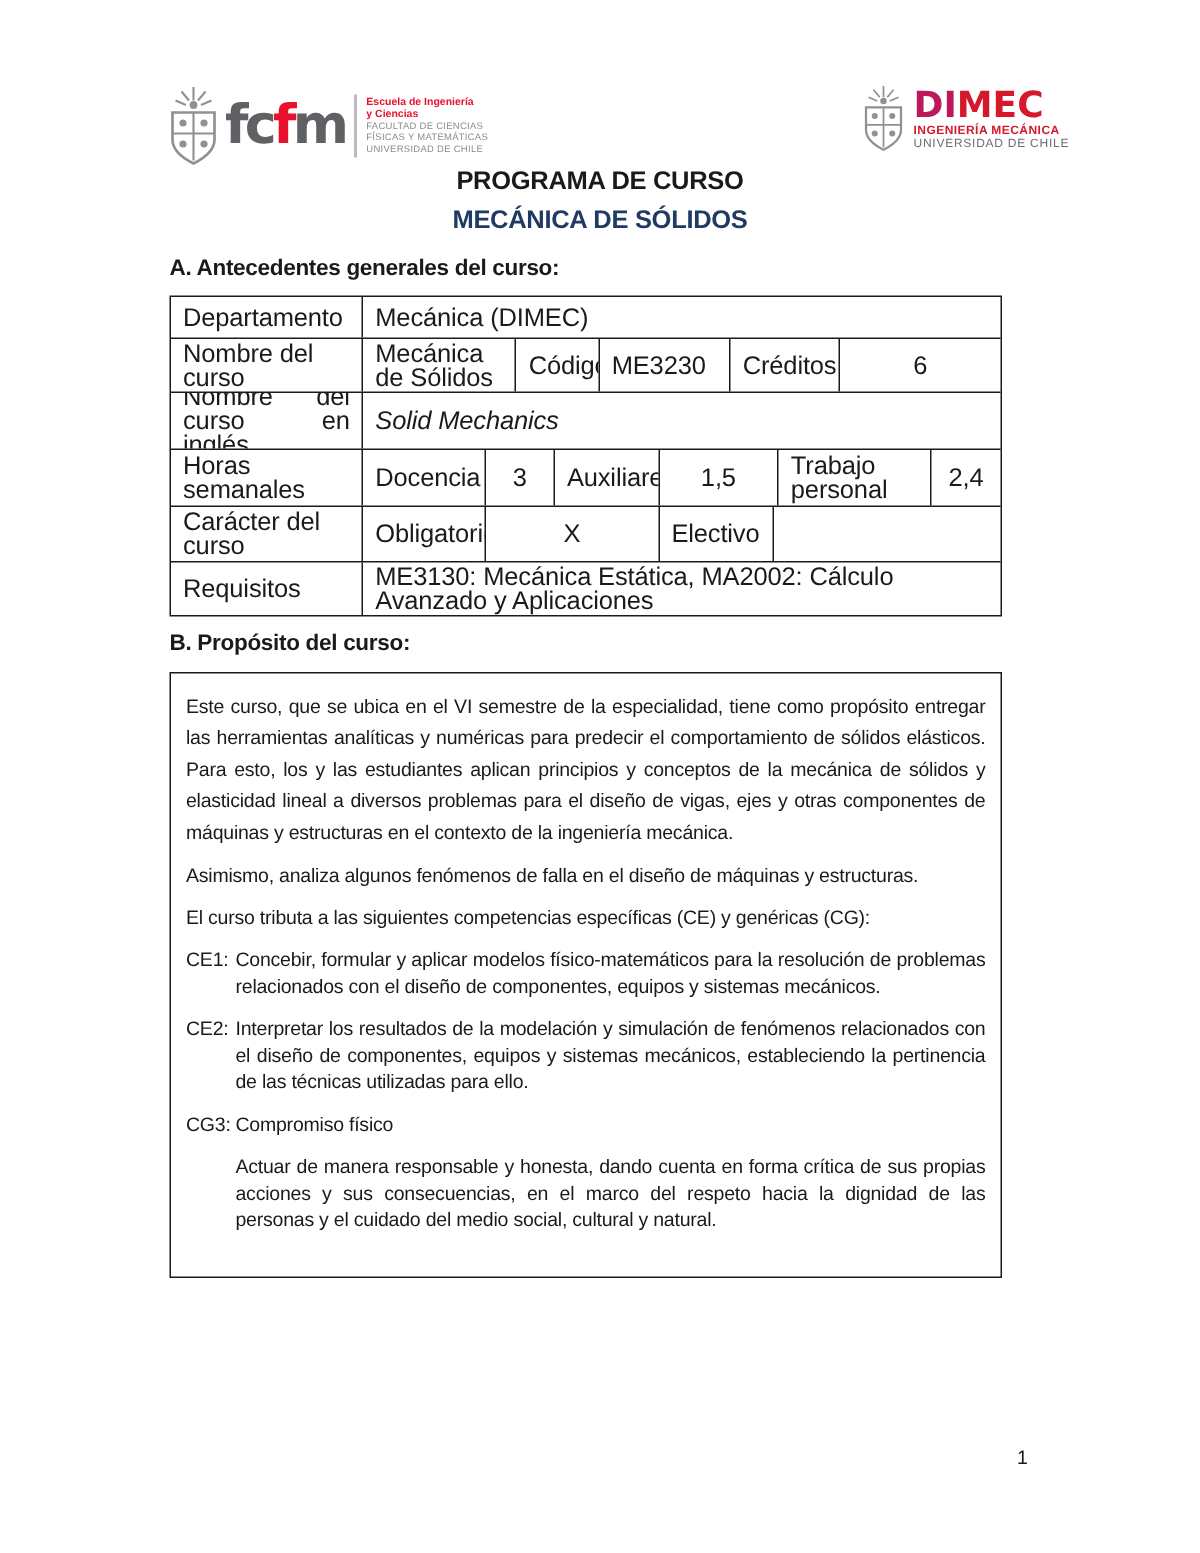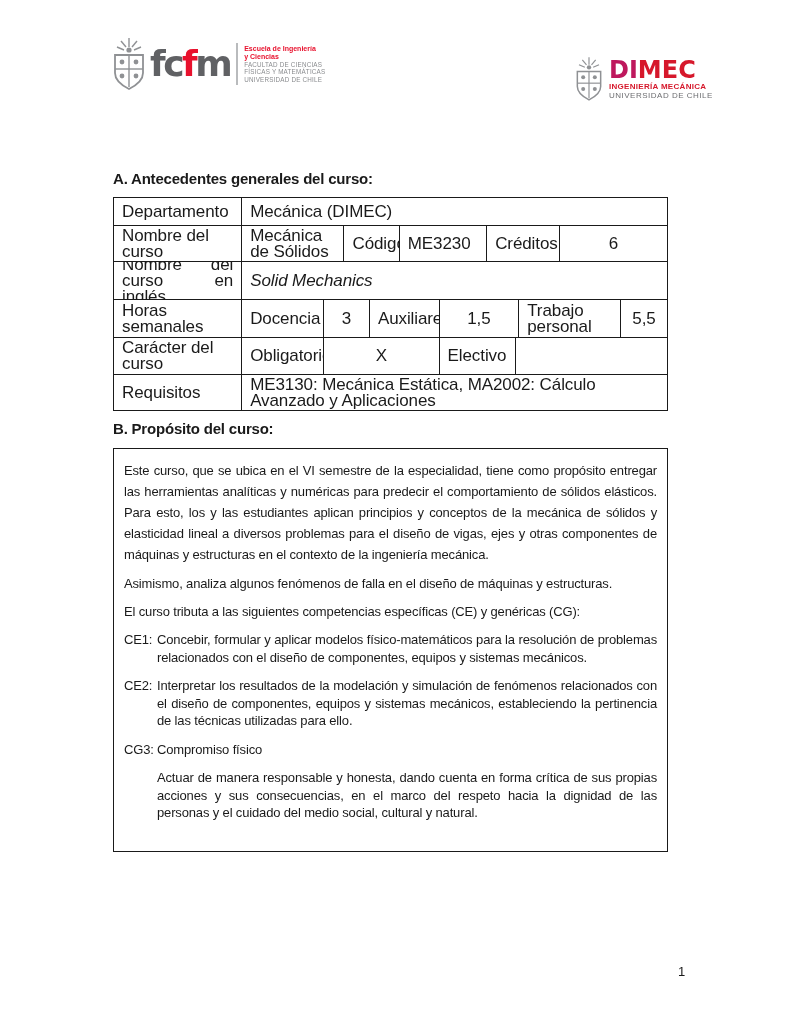--- a/index.html
+++ b/index.html
@@ -9,21 +9,21 @@
     width: 800px; height: 1035px;
     margin: 0 auto;
     background: #ffffff;
     font-family: "Liberation Sans", "DejaVu Sans", sans-serif;
     color: #1a1a1a;
     overflow: hidden;
   }
 
   
   .logo-fcfm {
-    position: absolute; left: 111px; top: 38px;
+    position: absolute; left: 111px; top: 58px;
     display: flex; align-items: center; height: 52px; justify-content: center;
   }
   .shield { flex: none; }
   .fcfm-word {
     font-size: 36px; font-weight: 700; letter-spacing: -2.5px;
     color: #606164; line-height: 1; margin: 0 4px 0 3px;
     font-family: "DejaVu Sans", sans-serif;
   }
   .fcfm-word .red-f { color: #e8112d; }
   .logo-divider { width: 2px; height: 42px; background: #b9bbbd; margin: 0 6px 0 2px; }
@@ -156,20 +156,24 @@
       <circle cx="11" cy="38" r="2.4" fill="#8f9194"></circle>
       <circle cx="25" cy="38" r="2.4" fill="#8f9194"></circle>
     </svg>
     <div class="dimec-text">
       <div class="dimec-word"><span class="gray">DI</span><span class="red">MEC</span></div>
       <div class="dimec-sub-red">INGENIERÍA MECÁNICA</div>
       <div class="dimec-sub-gray">UNIVERSIDAD DE CHILE</div>
     </div>
   </div>
 
+  <div class="title-block">
+    <div class="title-main">PROGRAMA DE CURSO</div>
+    <div class="title-sub">MECÁNICA DE SÓLIDOS</div>
+  </div>
 
   <div class="section-heading heading-a">A. Antecedentes generales del curso:</div>
 
   <div class="info-table">
 
     <div class="t-row r1">
       <div class="t-cell w-label">Departamento</div>
       <div class="t-cell w-rest">Mecánica (DIMEC)</div>
     </div>
 
@@ -191,21 +195,21 @@
       <div class="t-cell w-rest italic">Solid Mechanics</div>
     </div>
 
     <div class="t-row r4">
       <div class="t-cell w-label">Horas semanales</div>
       <div class="t-cell w-148">Docencia</div>
       <div class="t-cell w-83 t-center">3</div>
       <div class="t-cell w-126">Auxiliares</div>
       <div class="t-cell w-144 t-center">1,5</div>
       <div class="t-cell w-184">Trabajo personal</div>
-      <div class="t-cell w-85 t-center">5,5</div>
+      <div class="t-cell w-85 t-center">2,4</div>
     </div>
 
     <div class="t-row r5">
       <div class="t-cell w-label">Carácter del curso</div>
       <div class="t-cell w-148">Obligatorio</div>
       <div class="t-cell w-209 t-center">X</div>
       <div class="t-cell w-139">Electivo</div>
       <div class="t-cell w-274"></div>
     </div>
 

